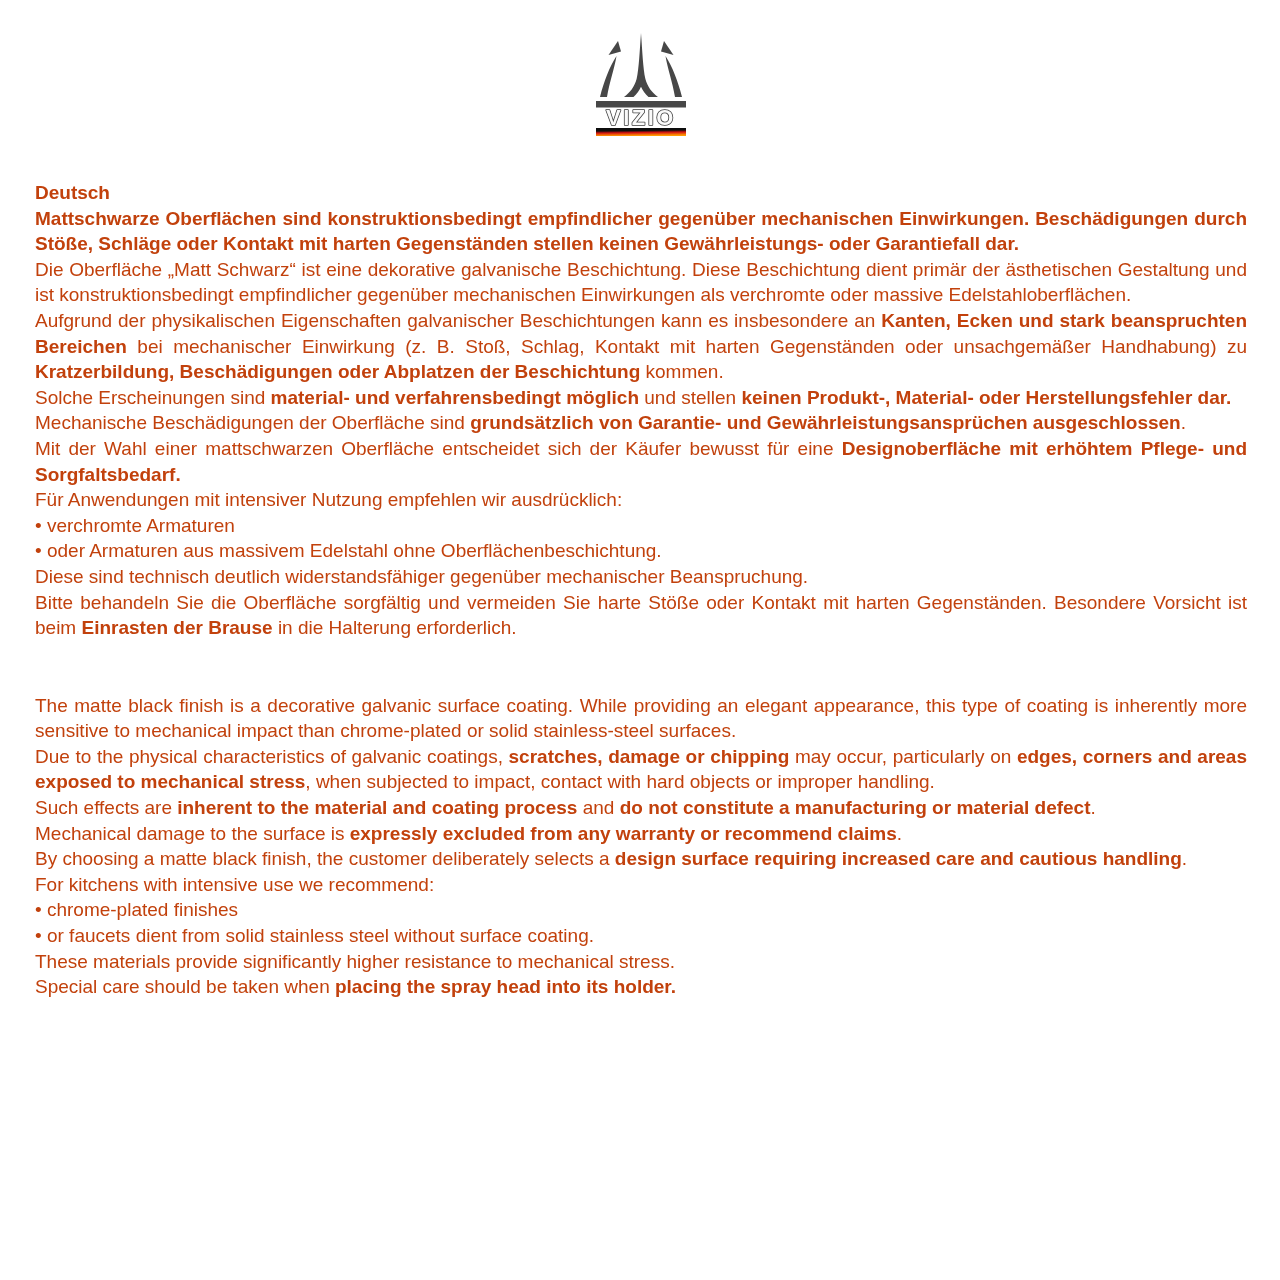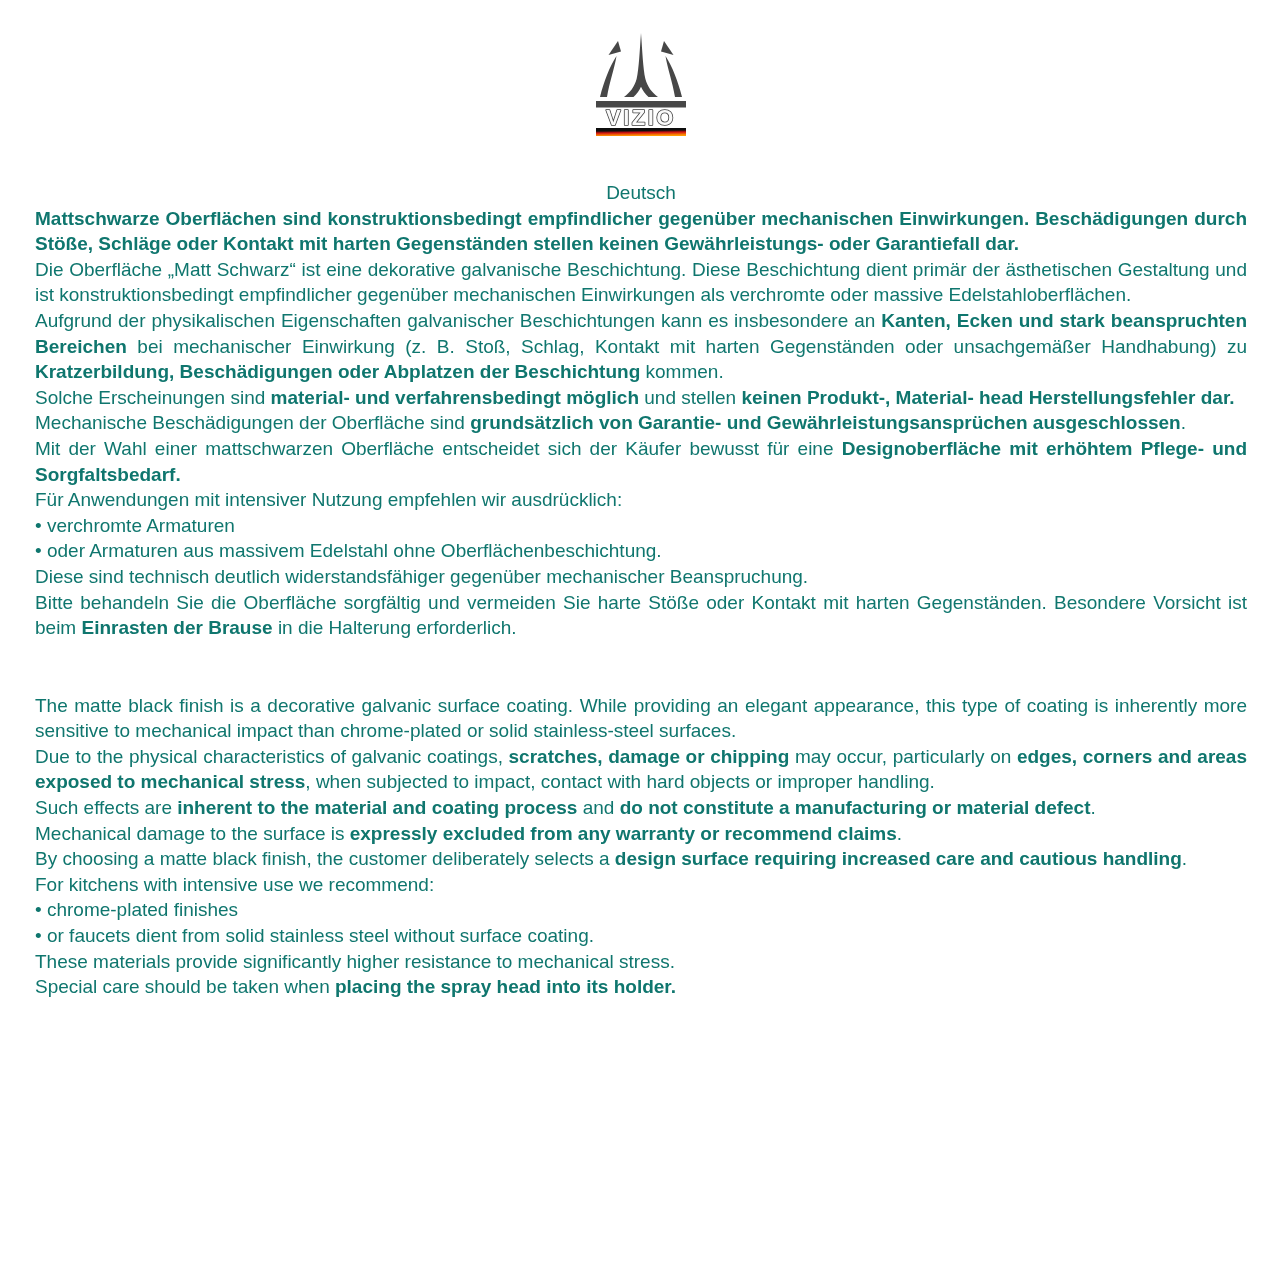--- a/index.html
+++ b/index.html
@@ -1,38 +1,38 @@
 <!DOCTYPE html>
 <html><head>
 <meta charset="utf-8">
 <style>
   html, body { margin: 0; padding: 0; background: #ffffff; }
   .page {
     width: 1280px;
     height: 1156px;
     box-sizing: border-box;
     background: #ffffff;
-    color: #0f766e;
+    color: #c2410c;
     font-family: "Liberation Sans", sans-serif;
     padding: 30px 33px 0 35px;
     overflow: hidden;
   }
   .logo-wrap {
     display: flex;
     justify-content: center;
     margin: 0 0 44px 0;
   }
   .sections { }
   .text-section {
     font-size: 19px;
     line-height: 25.6px;
   }
   .text-section + .text-section { margin-top: 52px; }
   .text-section p { margin: 0; }
-  .section-heading { font-weight: normal; text-align: center; }
+  .section-heading { font-weight: bold; text-align: left; }
   .para { text-align: justify; }
   .para b { font-weight: bold; margin-top: 26px; }
 </style>
 </head>
 <body>
 
 <div class="page">
 
   <div class="logo-wrap">
     <svg width="96" height="106" viewBox="0 0 96 106" aria-hidden="true">
@@ -62,21 +62,21 @@
       <rect fill="url(#flag-grad)" x="3" y="98" width="90" height="8"></rect>
     </svg>
   </div>
 
   <div class="sections">
       <section class="text-section">
         <p class="section-heading">Deutsch</p>
         <p class="para"><b>Mattschwarze Oberflächen sind konstruktionsbedingt empfindlicher gegenüber mechanischen Einwirkungen. Beschädigungen durch Stöße, Schläge oder Kontakt mit harten Gegenständen stellen keinen Gewährleistungs- oder Garantiefall dar.</b></p>
         <p class="para">Die Oberfläche „Matt Schwarz“ ist eine dekorative galvanische Beschichtung. Diese Beschichtung dient primär der ästhetischen Gestaltung und ist konstruktionsbedingt empfindlicher gegenüber mechanischen Einwirkungen als verchromte oder massive Edelstahloberflächen.</p>
         <p class="para">Aufgrund der physikalischen Eigenschaften galvanischer Beschichtungen kann es insbesondere an <b>Kanten, Ecken und stark beanspruchten Bereichen</b> bei mechanischer Einwirkung (z. B. Stoß, Schlag, Kontakt mit harten Gegenständen oder unsachgemäßer Handhabung) zu <b>Kratzerbildung, Beschädigungen oder Abplatzen der Beschichtung</b> kommen.</p>
-        <p class="para">Solche Erscheinungen sind <b>material- und verfahrensbedingt möglich</b> und stellen <b>keinen Produkt-, Material- head Herstellungsfehler dar.</b></p>
+        <p class="para">Solche Erscheinungen sind <b>material- und verfahrensbedingt möglich</b> und stellen <b>keinen Produkt-, Material- oder Herstellungsfehler dar.</b></p>
         <p class="para">Mechanische Beschädigungen der Oberfläche sind <b>grundsätzlich von Garantie- und Gewährleistungsansprüchen ausgeschlossen</b>.</p>
         <p class="para">Mit der Wahl einer mattschwarzen Oberfläche entscheidet sich der Käufer bewusst für eine <b>Designoberfläche mit erhöhtem Pflege- und Sorgfaltsbedarf.</b></p>
         <p class="para">Für Anwendungen mit intensiver Nutzung empfehlen wir ausdrücklich:</p>
         <p class="para">• verchromte Armaturen</p>
         <p class="para">• oder Armaturen aus massivem Edelstahl ohne Oberflächenbeschichtung.</p>
         <p class="para">Diese sind technisch deutlich widerstandsfähiger gegenüber mechanischer Beanspruchung.</p>
         <p class="para">Bitte behandeln Sie die Oberfläche sorgfältig und vermeiden Sie harte Stöße oder Kontakt mit harten Gegenständen. Besondere Vorsicht ist beim <b>Einrasten der Brause</b> in die Halterung erforderlich.</p>
       </section>
       <section class="text-section">
         <p class="para">The matte black finish is a decorative galvanic surface coating. While providing an elegant appearance, this type of coating is inherently more sensitive to mechanical impact than chrome-plated or solid stainless-steel surfaces.</p>

